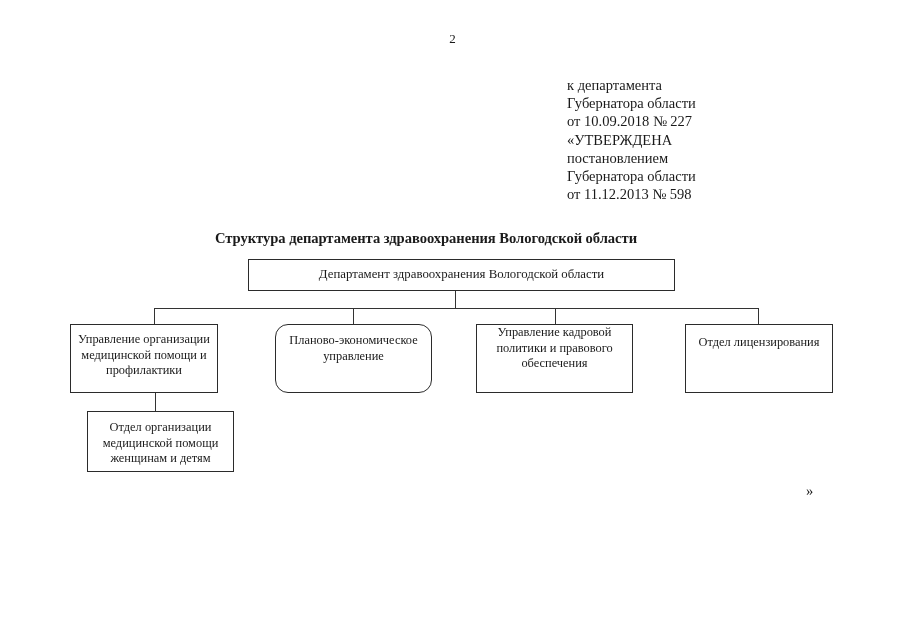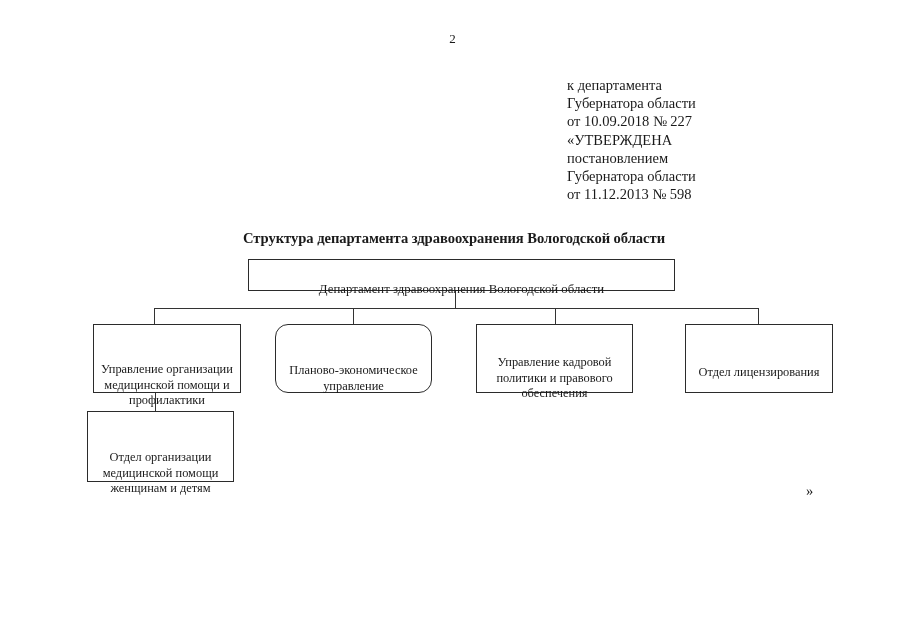--- a/index.html
+++ b/index.html
@@ -47,21 +47,20 @@
   
   #doc-title {
     position: absolute;
     left: 0;
     top: 230px;
     width: 852px;
     text-align: center;
     font-size: 14.6px;
     font-weight: bold;
     letter-spacing: -0.05px;
-    margin-left: 28px;
   }
 
   
   #org-chart {
     position: absolute;
     left: 0;
     top: 0;
     width: 905px;
     height: 640px;
   }
@@ -72,52 +71,51 @@
     border: 1px solid #2b2b2b;
     background: #ffffff;
     font-size: 12.4px;
     line-height: 15.6px;
     text-align: center;
     color: #1a1a1a;
   }
   .node .label {
     display: block;
     padding: 0 5px;
-    margin-top: 30px;
   }
 
   
   #node-root {
     left: 248px;
     top: 259px;
     width: 427px;
     height: 32px;
     display: flex;
     align-items: center;
     justify-content: center;
     font-size: 12.8px;
   }
 
   
   .node-l1 {
     top: 324px;
     height: 69px;
     padding-top: 7px;
   }
-  #node-dept-1 { left: 93px;  width: 148px; }
+  #node-dept-1 { left: 70px;  width: 148px; }
   #node-dept-2 { left: 275px; width: 157px; padding-top: 8px; border-radius: 13px; }
   #node-dept-3 { left: 476px; width: 157px; padding-top: 0; }
   #node-dept-4 { left: 685px; width: 148px; padding-top: 10px; }
 
   
   #node-sub-1 {
     left: 87px;
     top: 411px;
     width: 147px;
-    height: 71px;
+    height: 61px;
     padding-top: 8px;
   }
 
   
   .line-v, .line-h {
     position: absolute;
     background: #333333;
   }
   .line-v { width: 1px; }
   .line-h { height: 1px; }

